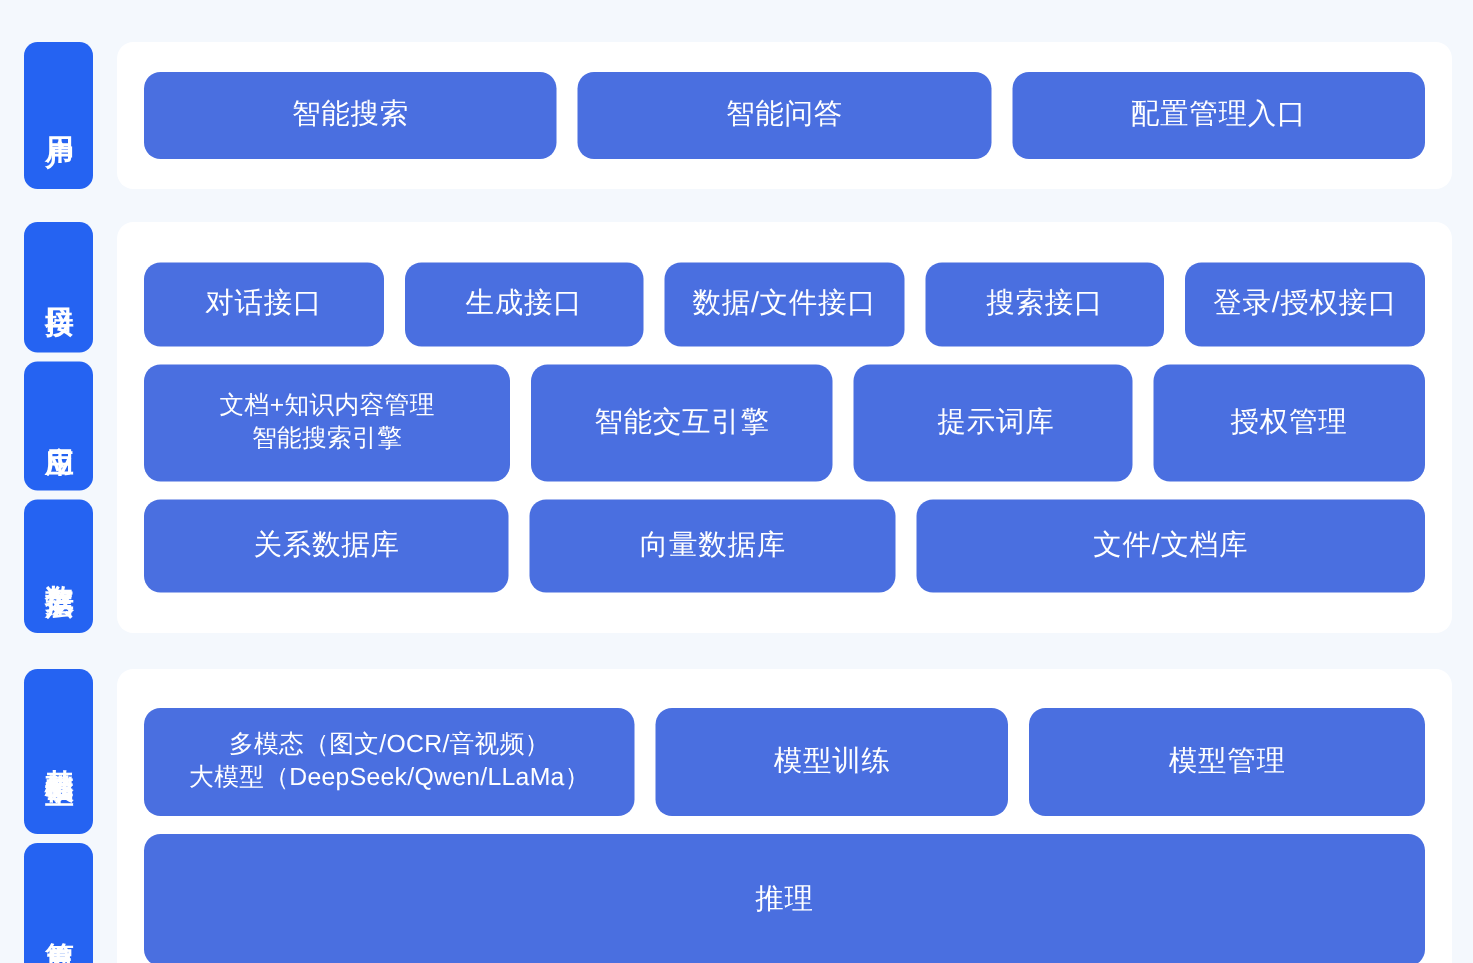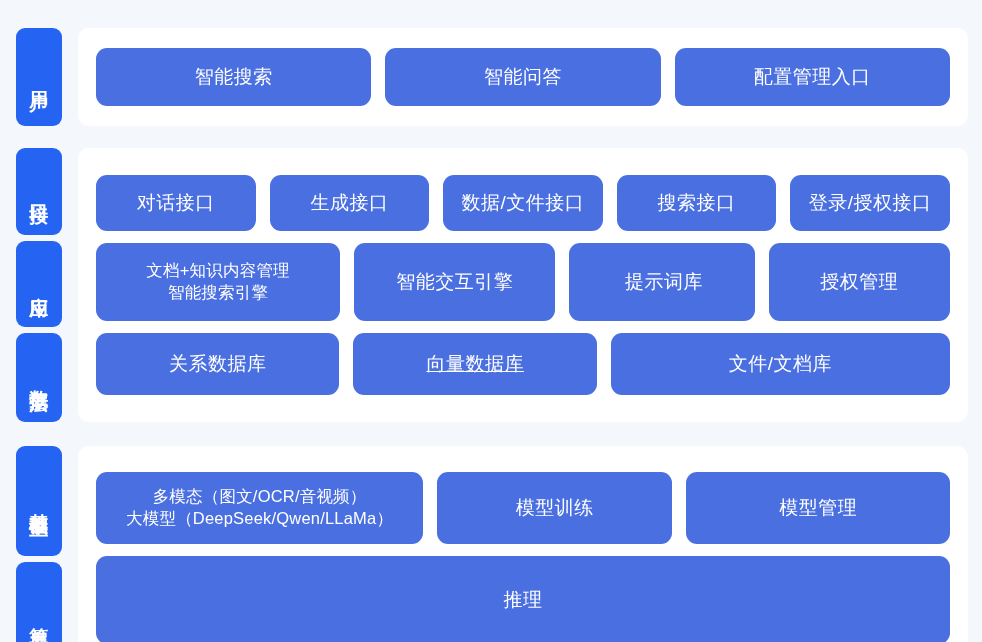--- a/index.html
+++ b/index.html
@@ -199,21 +199,21 @@
         </div>
         <div class="card" style="flex:1 1 0;">
           <span class="card-text">授权管理</span>
         </div>
       </div>
 
       <div class="row row-data">
         <div class="card" style="flex:1 1 0;">
           <span class="card-text">关系数据库</span>
         </div>
-        <div class="card" style="flex:1 1 0;text-decoration:underline;">
+        <div class="card" style="flex:1 1 0;">
           <span class="card-text">向量数据库</span>
         </div>
         <div class="card" style="flex:1.42 1 0;justify-content:center;">
           <span class="card-text">文件/文档库</span>
         </div>
       </div>
 
     </div>
   </div>
 

